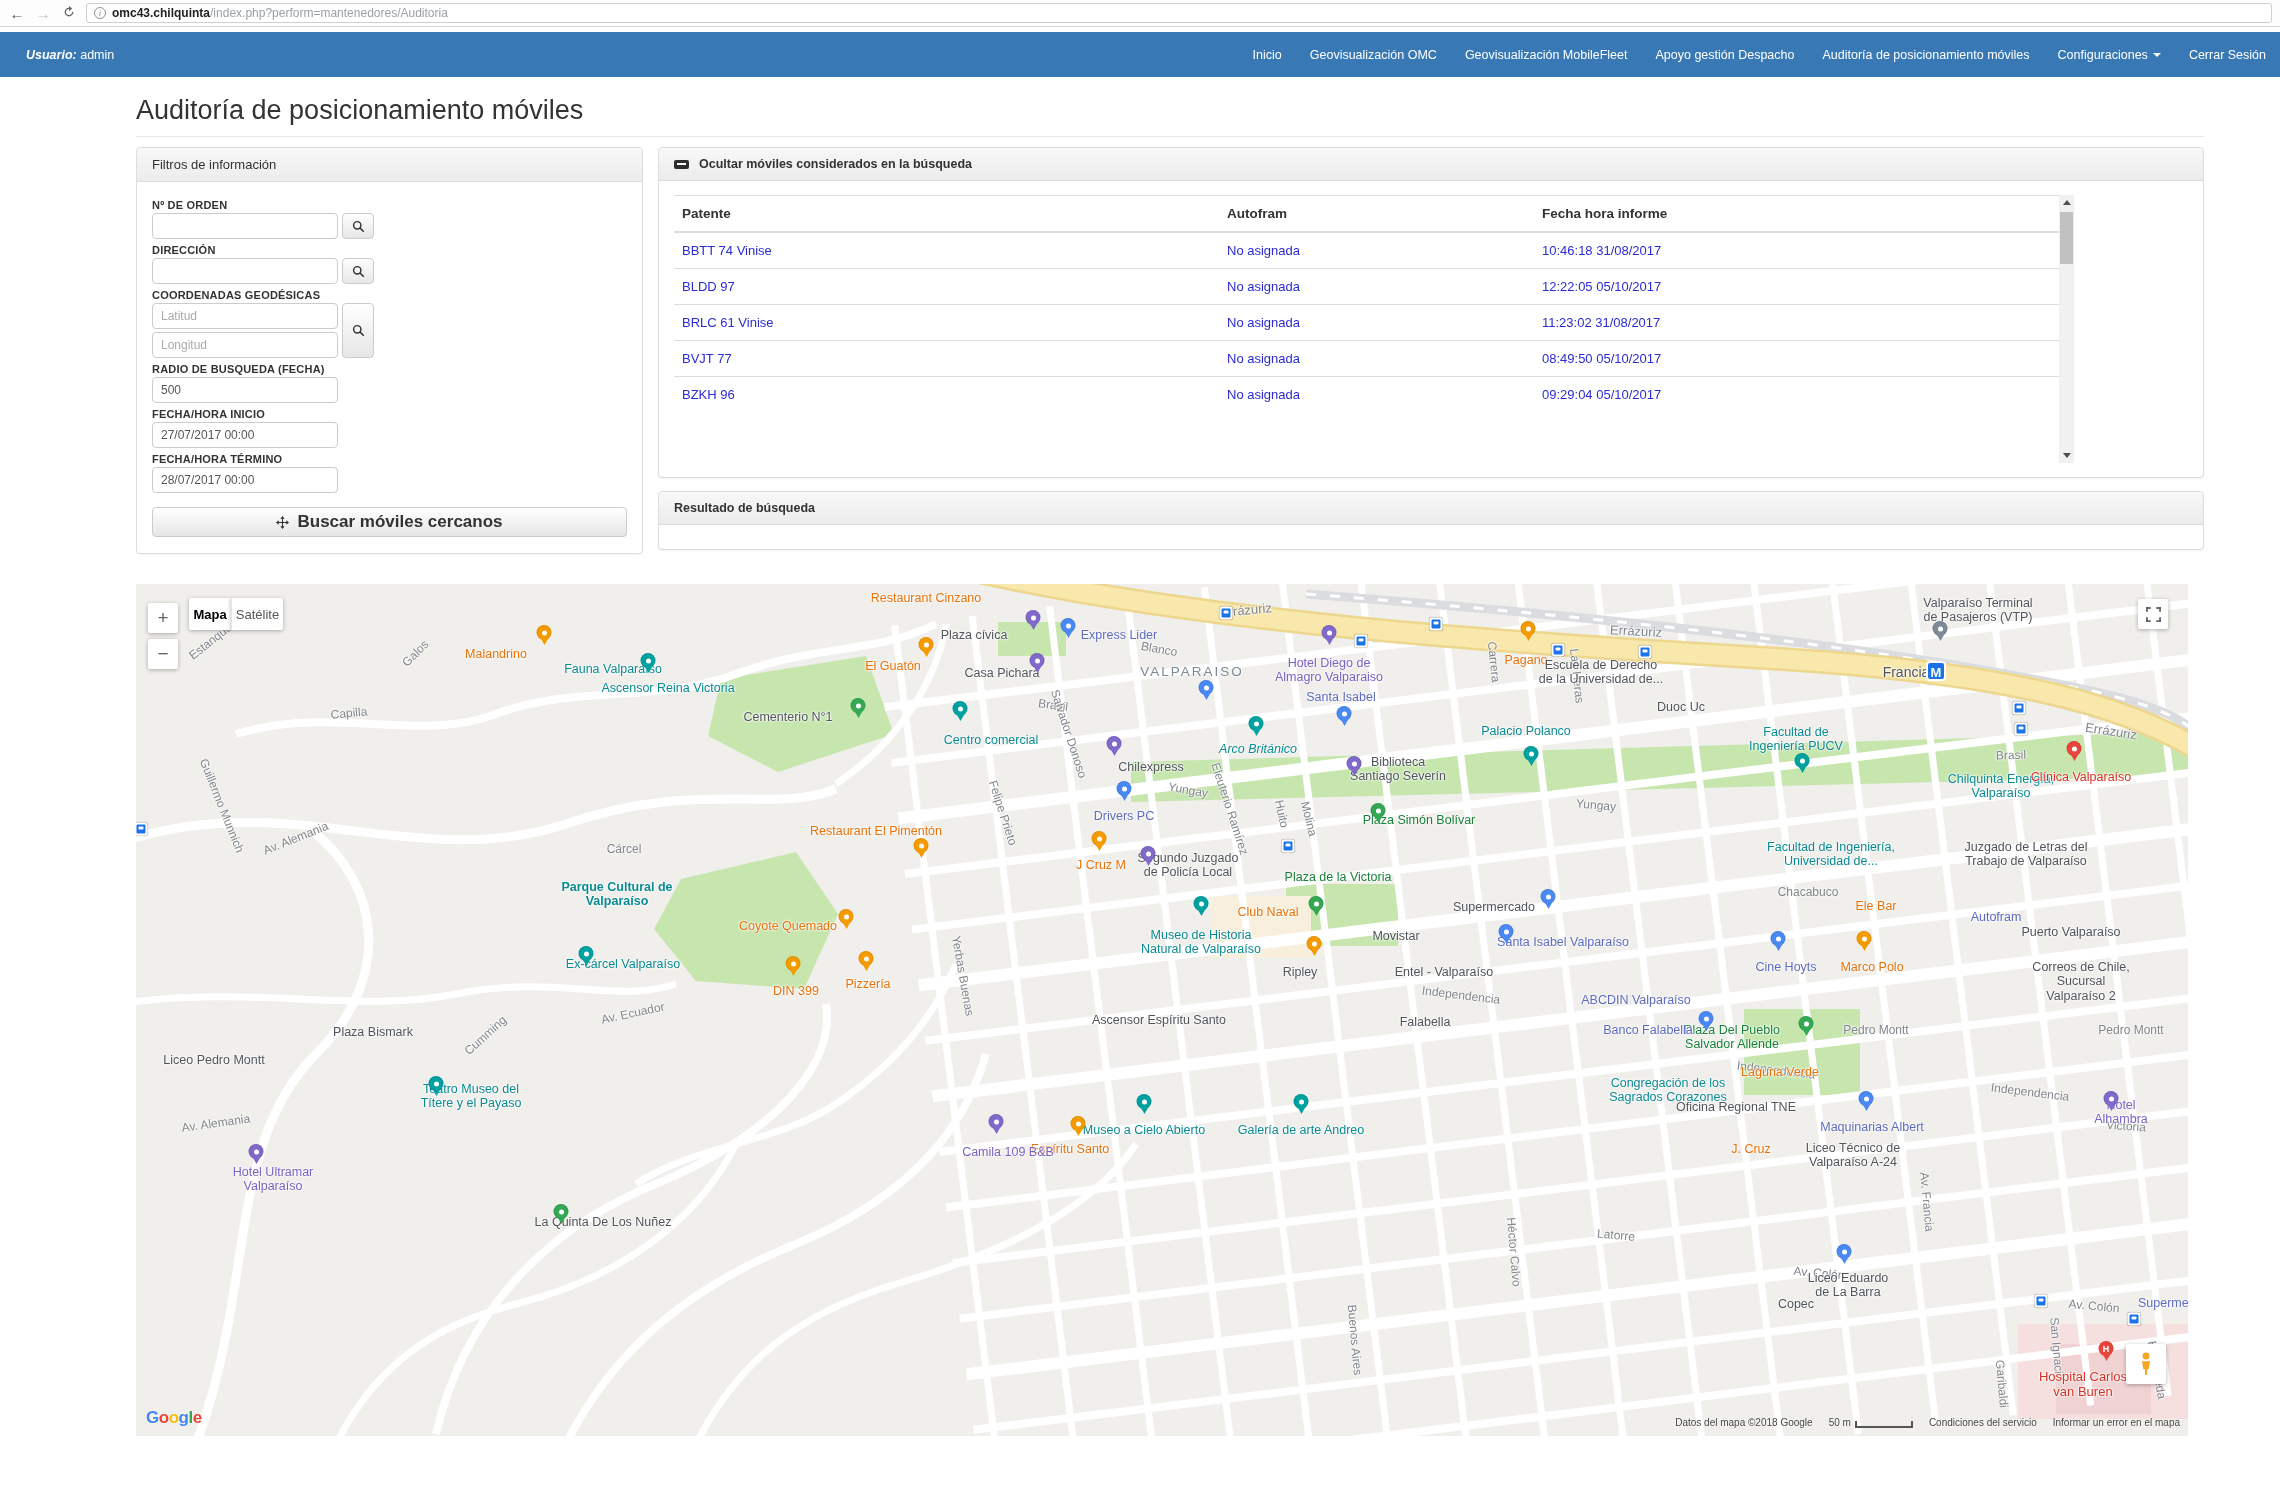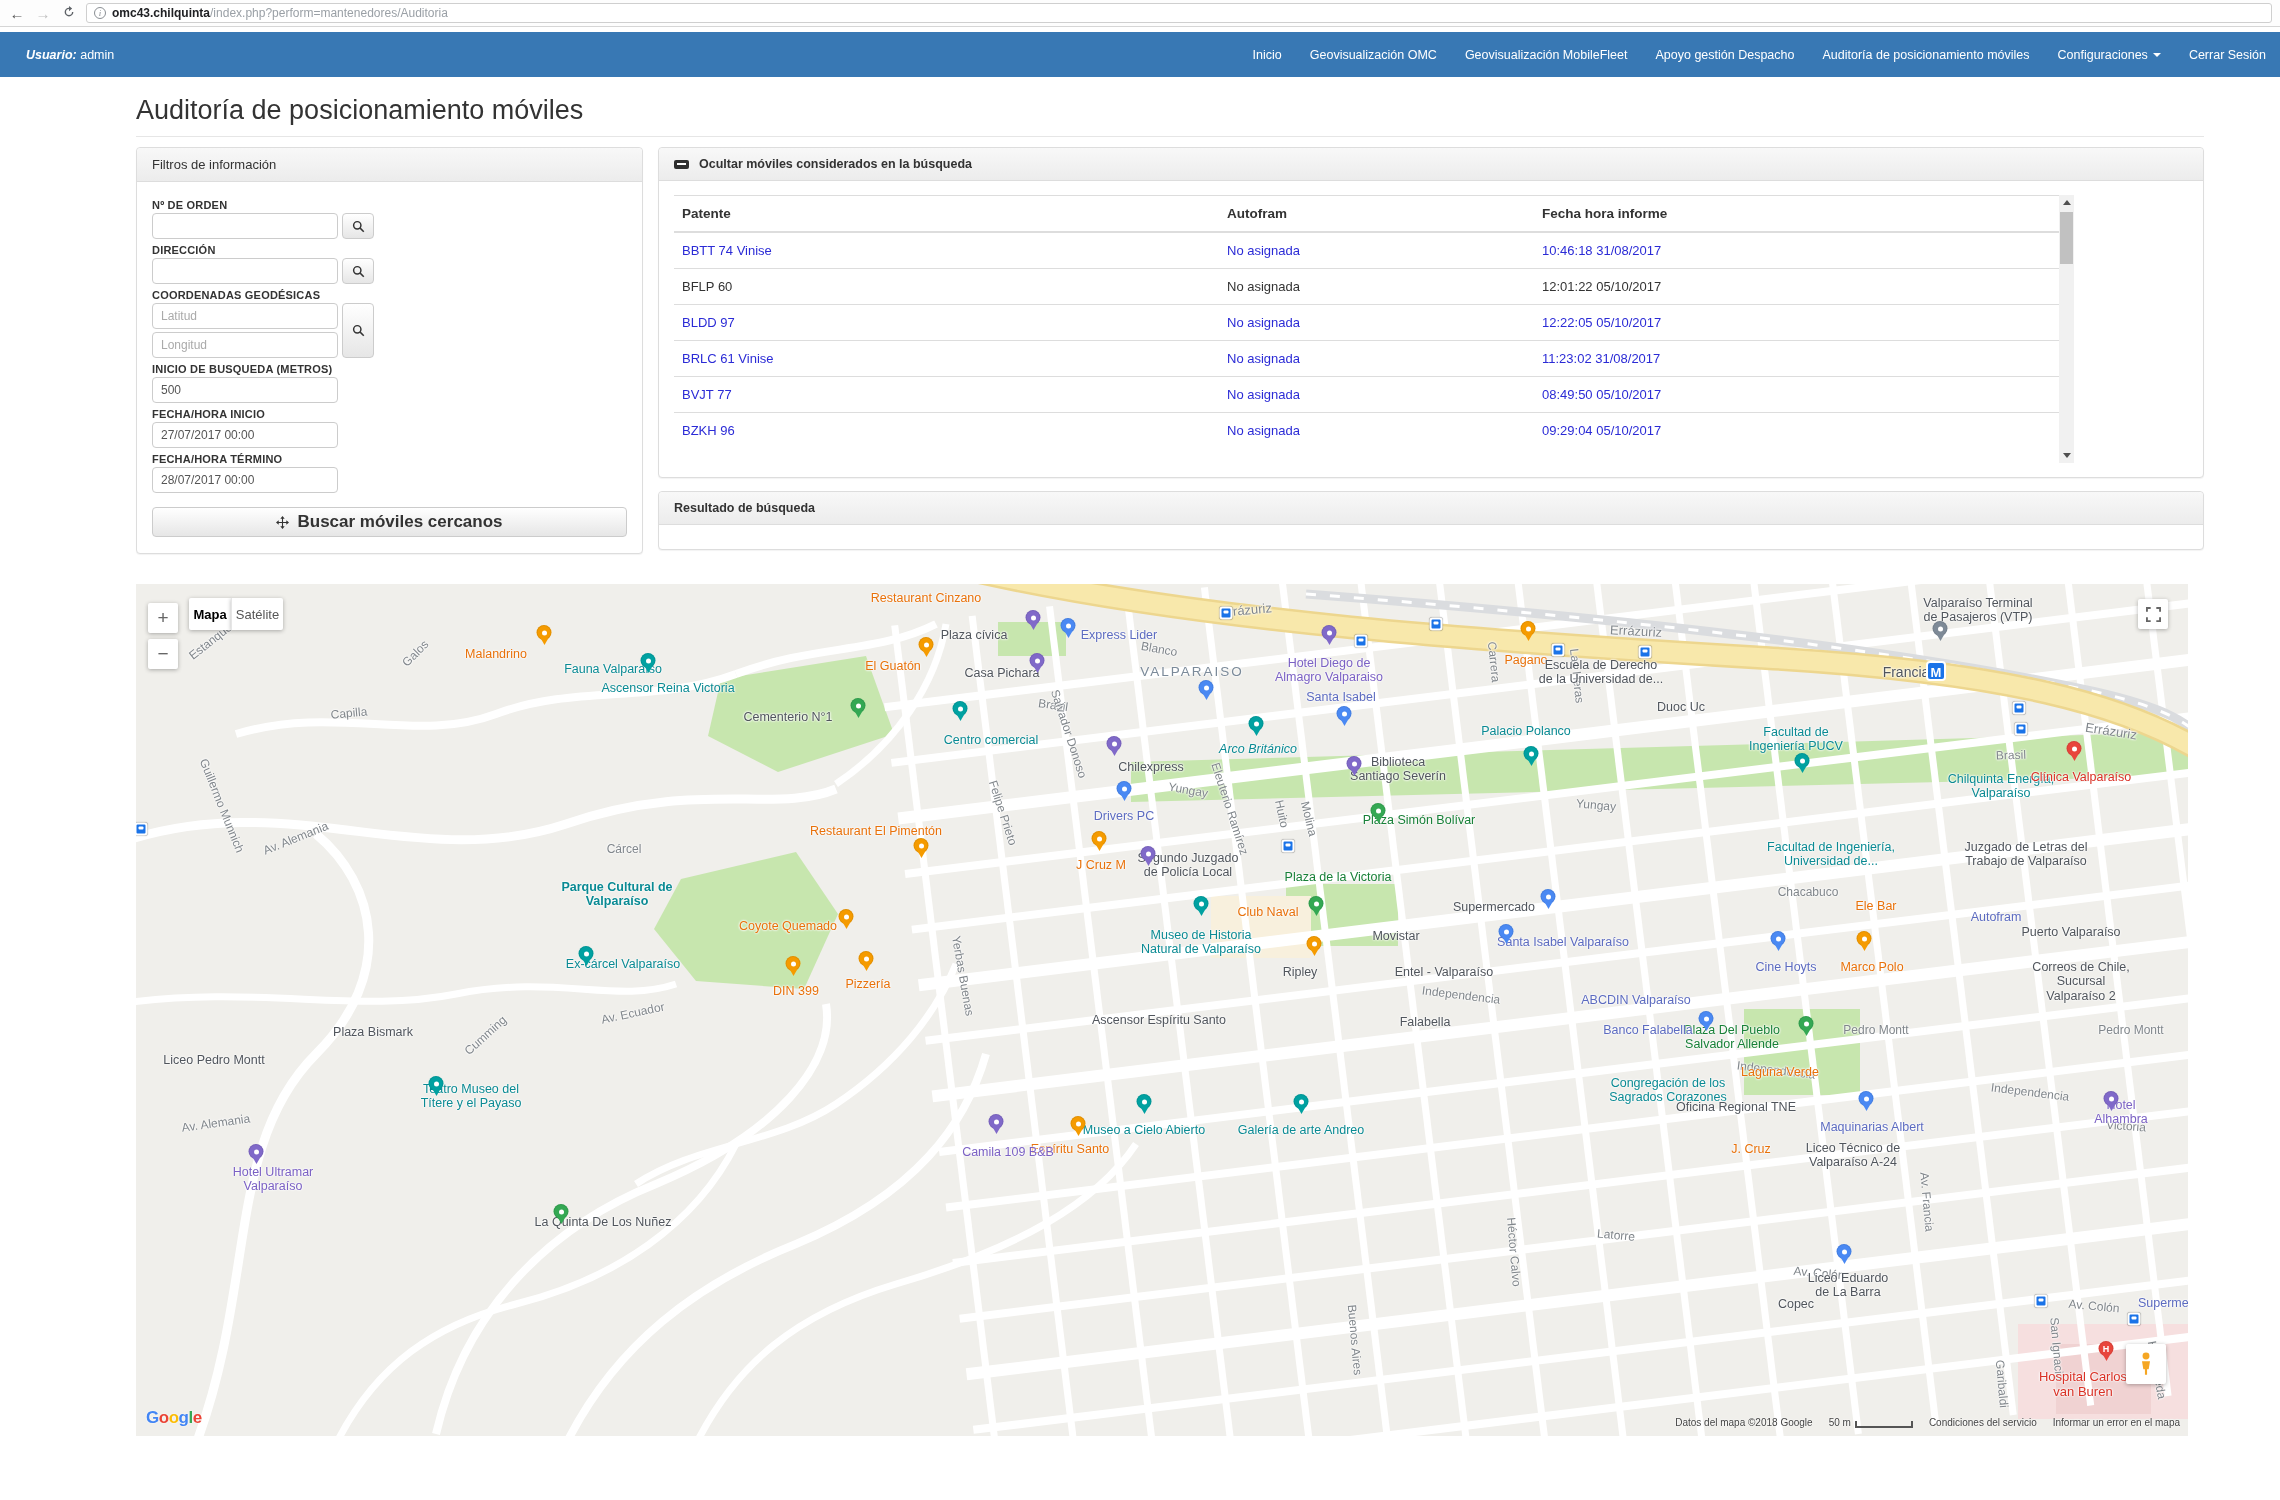--- a/index.html
+++ b/index.html
@@ -209,21 +209,21 @@
             <input class="fin" placeholder="Latitud" style="">
             <input class="fin" placeholder="Longitud" style="">
           </div>
           <span class="sbtn">
             <svg width="13" height="13" viewBox="0 0 16 16">
                 <circle cx="6.5" cy="6.5" r="4.5" fill="none" stroke="#333" stroke-width="1.8"></circle>
                 <line x1="10" y1="10" x2="14.5" y2="14.5" stroke="#333" stroke-width="1.8"></line>
               </svg>
           </span>
         </div>
-        <div class="flabel">INICIO DE BUSQUEDA (METROS)</div>
+        <div class="flabel">RADIO DE BUSQUEDA (FECHA)</div>
         <input class="fin" value="500" style="">
         <div class="flabel">FECHA/HORA INICIO</div>
         <input class="fin" value="27/07/2017 00:00" style="">
         <div class="flabel">FECHA/HORA TÉRMINO</div>
         <input class="fin" value="28/07/2017 00:00" style="">
         <div class="bigbtn">
           <svg width="13" height="13" viewBox="0 0 24 24">
               <path d="M12 0l4 5h-3v6h6V8l5 4-5 4v-3h-6v6h3l-4 5-4-5h3v-6H5v3l-5-4 5-4v3h6V5H8z" fill="#333"></path>
             </svg>
           <span>Buscar móviles cercanos</span>
@@ -245,25 +245,20 @@
                   <th>Patente</th>
                   <th>Autofram</th>
                   <th>Fecha hora informe</th>
                 </tr>
               </thead>
               <tbody>
                   <tr class="linkrow">
                     <td>BBTT 74 Vinise</td>
                     <td>No asignada</td>
                     <td>10:46:18 31/08/2017</td>
-                  </tr>
-                  <tr>
-                    <td>BFLP 60</td>
-                    <td>No asignada</td>
-                    <td>12:01:22 05/10/2017</td>
                   </tr>
                   <tr class="linkrow">
                     <td>BLDD 97</td>
                     <td>No asignada</td>
                     <td>12:22:05 05/10/2017</td>
                   </tr>
                   <tr class="linkrow">
                     <td>BRLC 61 Vinise</td>
                     <td>No asignada</td>
                     <td>11:23:02 31/08/2017</td>

